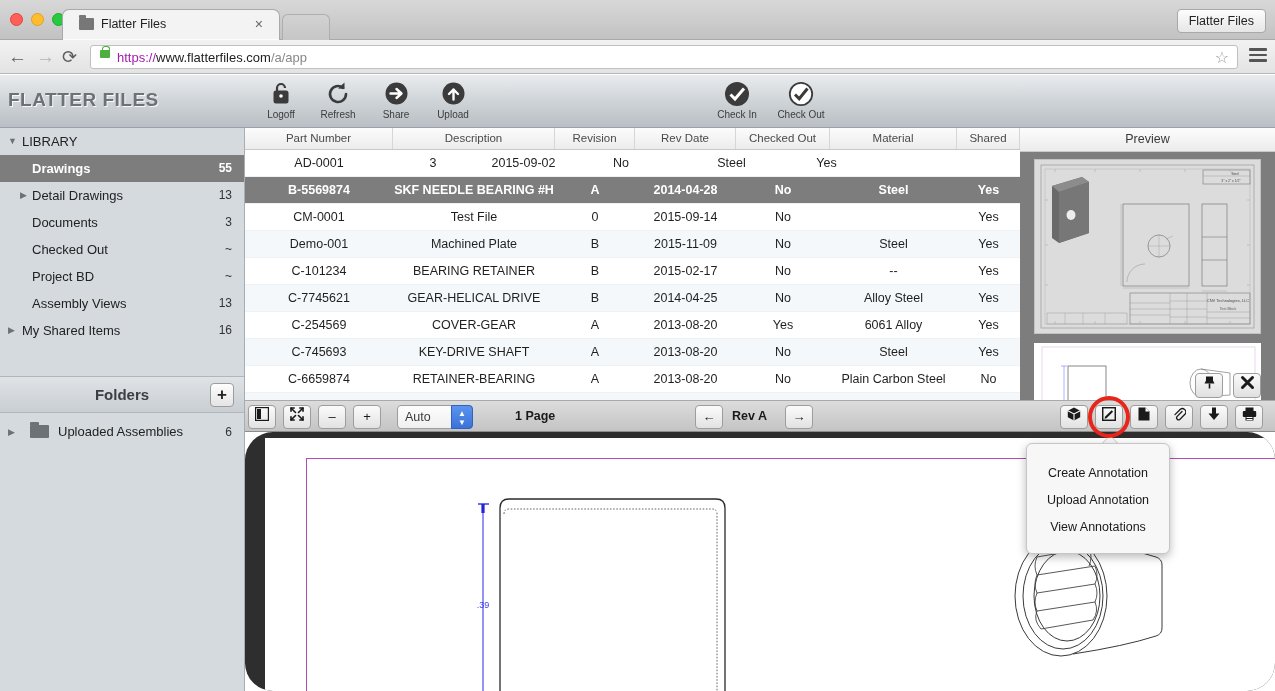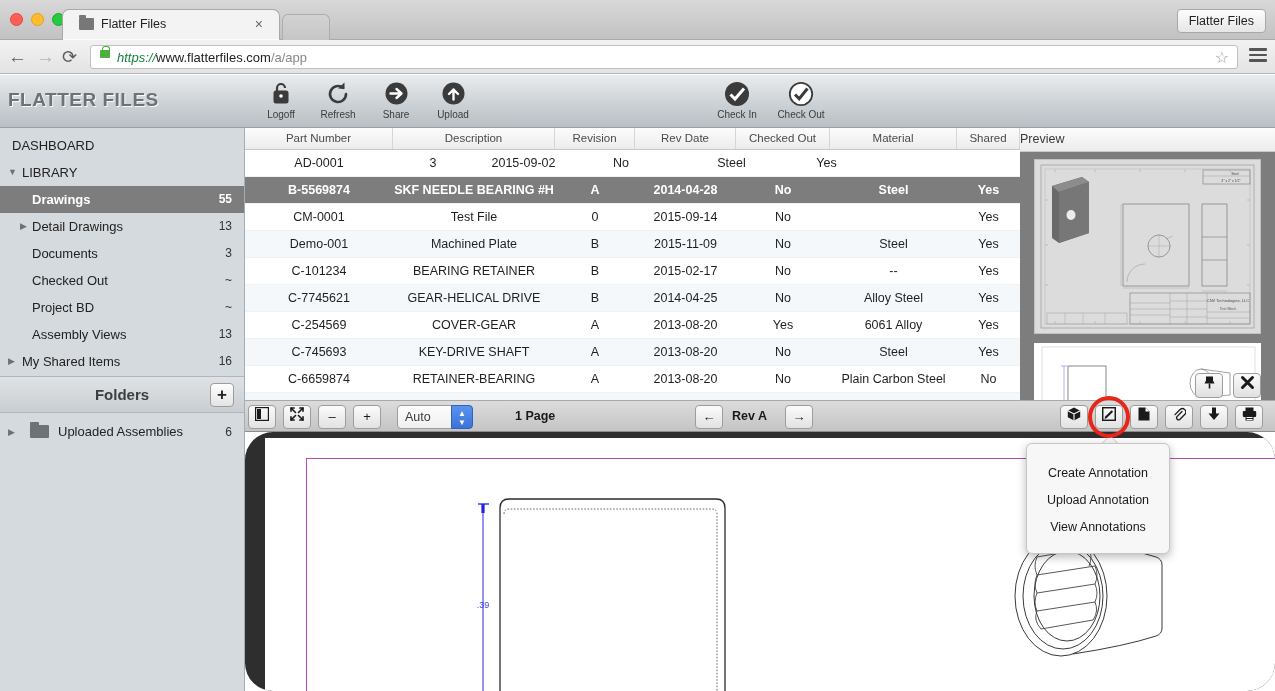--- a/index.html
+++ b/index.html
@@ -60,21 +60,21 @@
   .url-bar{
     position:absolute; left:90px; top:5px; width:1148px; height:24px;
     background:#fff; border:1px solid #c0c0c0; border-radius:3px;
   }
   .lock{
     position:absolute; left:9px; top:4px; width:10px; height:8px;
     background:#4caf3e; border-radius:1px;
   }
   .lock:after{content:"";position:absolute;left:2px;top:-4px;width:6px;height:5px;border:1.5px solid #4caf3e;border-bottom:none;border-radius:3px 3px 0 0;}
   .url-txt{position:absolute;left:26px;top:3px;font-size:13px;line-height:18px;}
-  .url-txt .sec{color:#15803d;font-style:italic;}
+  .url-txt .sec{color:#a21caf;}
   .url-txt .dom{color:#222;}
   .url-txt .path{color:#888;}
   .star{position:absolute;right:8px;top:2px;font-size:16px;color:#9a9a9a;line-height:20px;cursor:pointer;}
   .hamb{position:absolute;right:8px;top:8px;width:18px;cursor:pointer;}
   .hamb i{display:block;height:2.5px;background:#555;margin-bottom:3px;border-radius:1px;}
 
   
   .app-header{
     position:absolute; left:0; top:75px; width:1275px; height:53px;
     background:linear-gradient(to bottom,#e9ecee 0%,#cfd4d8 50%,#b9bfc4 100%);
@@ -133,21 +133,21 @@
   .trow.alt{background:#f4f8fb;}
   .trow.sel{background:#7d7d7d;color:#fff;font-weight:bold;}
   .td{font-size:12.5px;color:#1f1f1f;text-align:center;line-height:26px;overflow:hidden;white-space:nowrap;}
   .trow.sel .td{color:#fff;}
   .c0{width:148px;} .c1{width:162px;} .c2{width:80px;}
   .c3{width:101px;} .c4{width:94px;} .c5{width:127px;} .c6{width:63px;}
 
   
   .preview{position:absolute;left:1020px;top:128px;width:255px;height:272px;background:#7d7d7d;}
   .prev-hd{height:24px;background:linear-gradient(to bottom,#fcfcfc,#ececec);border-bottom:1px solid #c9c9c9;}
-  .prev-hd span{display:block;text-align:left;font-size:12.5px;color:#3a3a3a;line-height:23px;}
+  .prev-hd span{display:block;text-align:center;font-size:12.5px;color:#3a3a3a;line-height:23px;}
   .thumb{position:absolute;left:14px;top:31px;width:227px;height:175px;background:#d7d7d7;border:1px solid #c2c2c2;}
   .thumb2{position:absolute;left:14px;top:215px;width:227px;height:60px;background:#fff;overflow:hidden;}
   .pbtn{
     position:absolute;width:28px;height:25px;
     background:linear-gradient(to bottom,#fbfbfb,#e0e0e0);
     border:1px solid #9d9d9d;border-radius:4px;text-align:center;
     line-height:23px;font-size:14px;color:#111;cursor:pointer;
   }
 
   
@@ -323,23 +323,20 @@
           <rect x="0" y="8.6" width="20" height="2.8"></rect>
           <rect x="8.6" y="0" width="2.8" height="20" transform="rotate(45 10 10)"></rect>
           <rect x="0" y="8.6" width="20" height="2.8" transform="rotate(45 10 10)"></rect>
         </g>
         <circle cx="10" cy="10" r="2.6" fill="#cfd4d8"></circle>
       </svg>
     </div>
   </div>
 
   <div class="sidebar">
-    <div class="sb-row sb-dashboard" style="margin-top:4px;">
-      <span class="lbl" style="left:12px;">DASHBOARD</span>
-    </div>
     <div class="sb-row">
       <span class="sb-caret" style="left:8px;">▼</span>
       <span class="lbl" style="left:22px;">LIBRARY</span>
     </div>
 
     <div class="sb-row sb-sel">
       <span class="lbl" style="left:32px;">Drawings</span>
       <span class="cnt">55</span>
     </div>
     <div class="sb-row">

